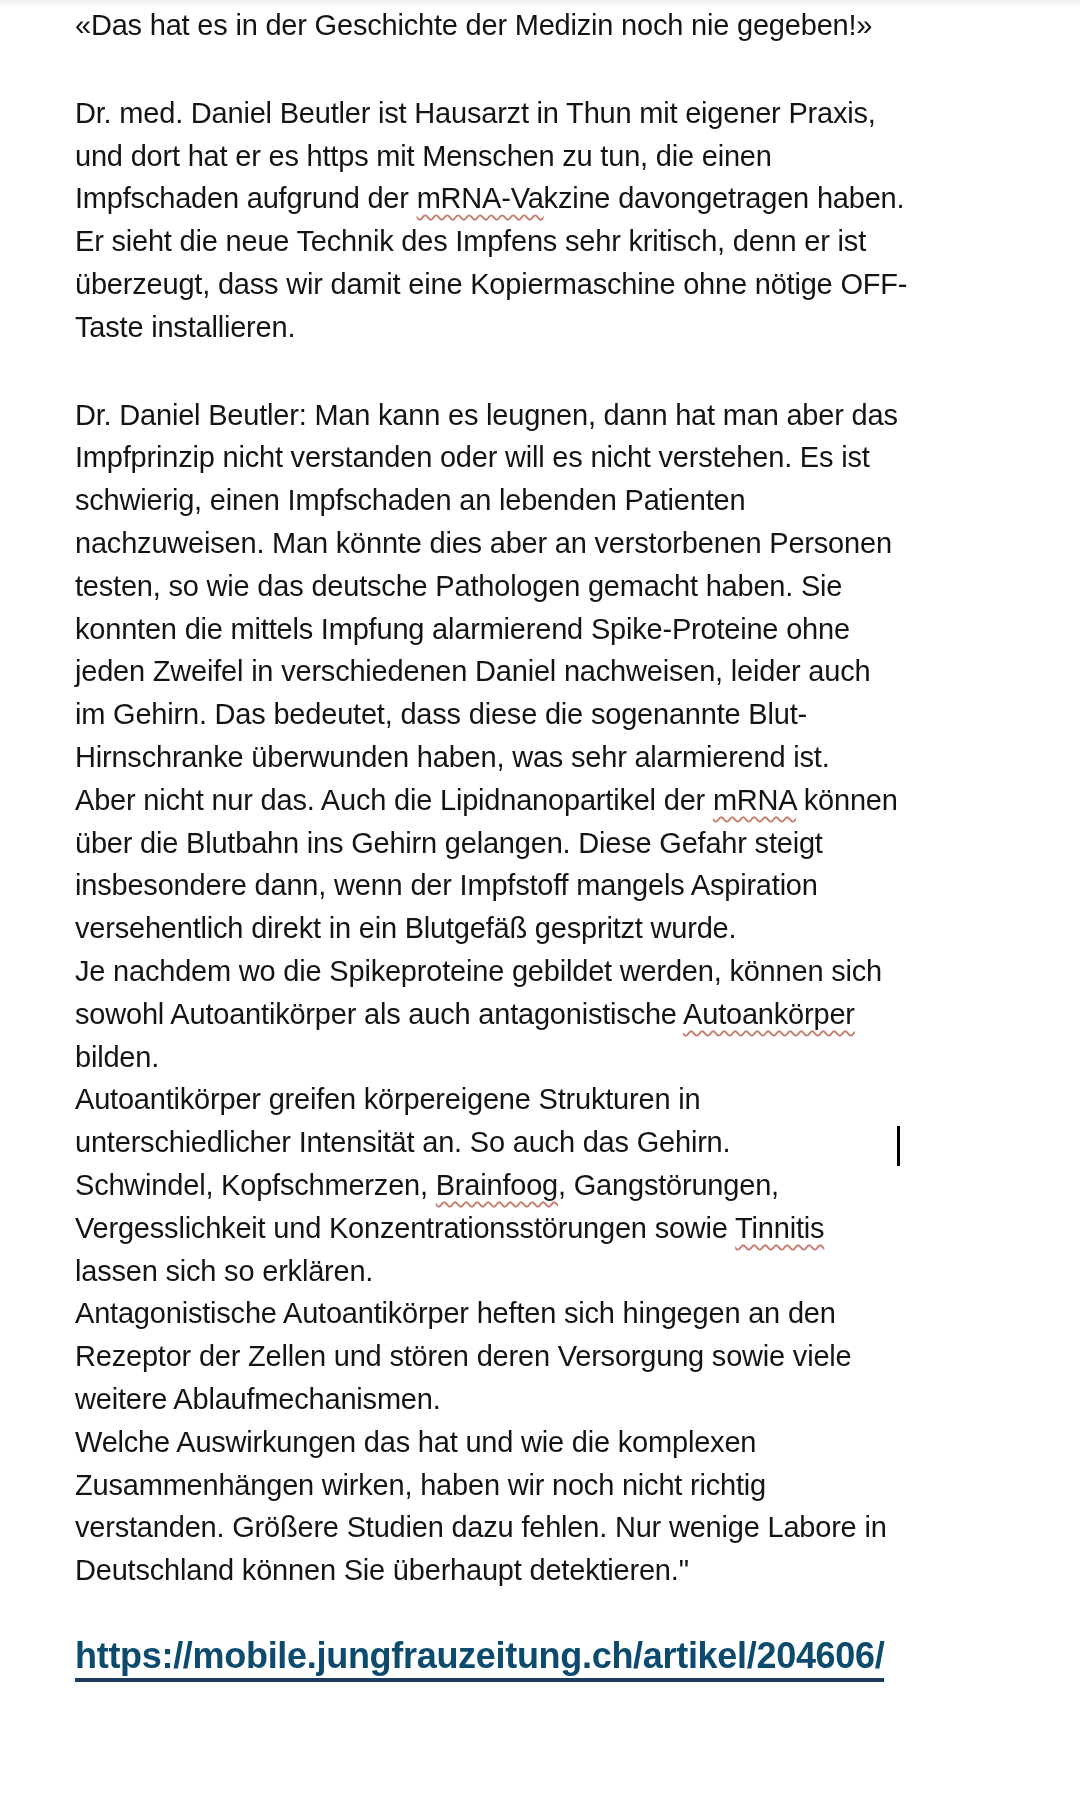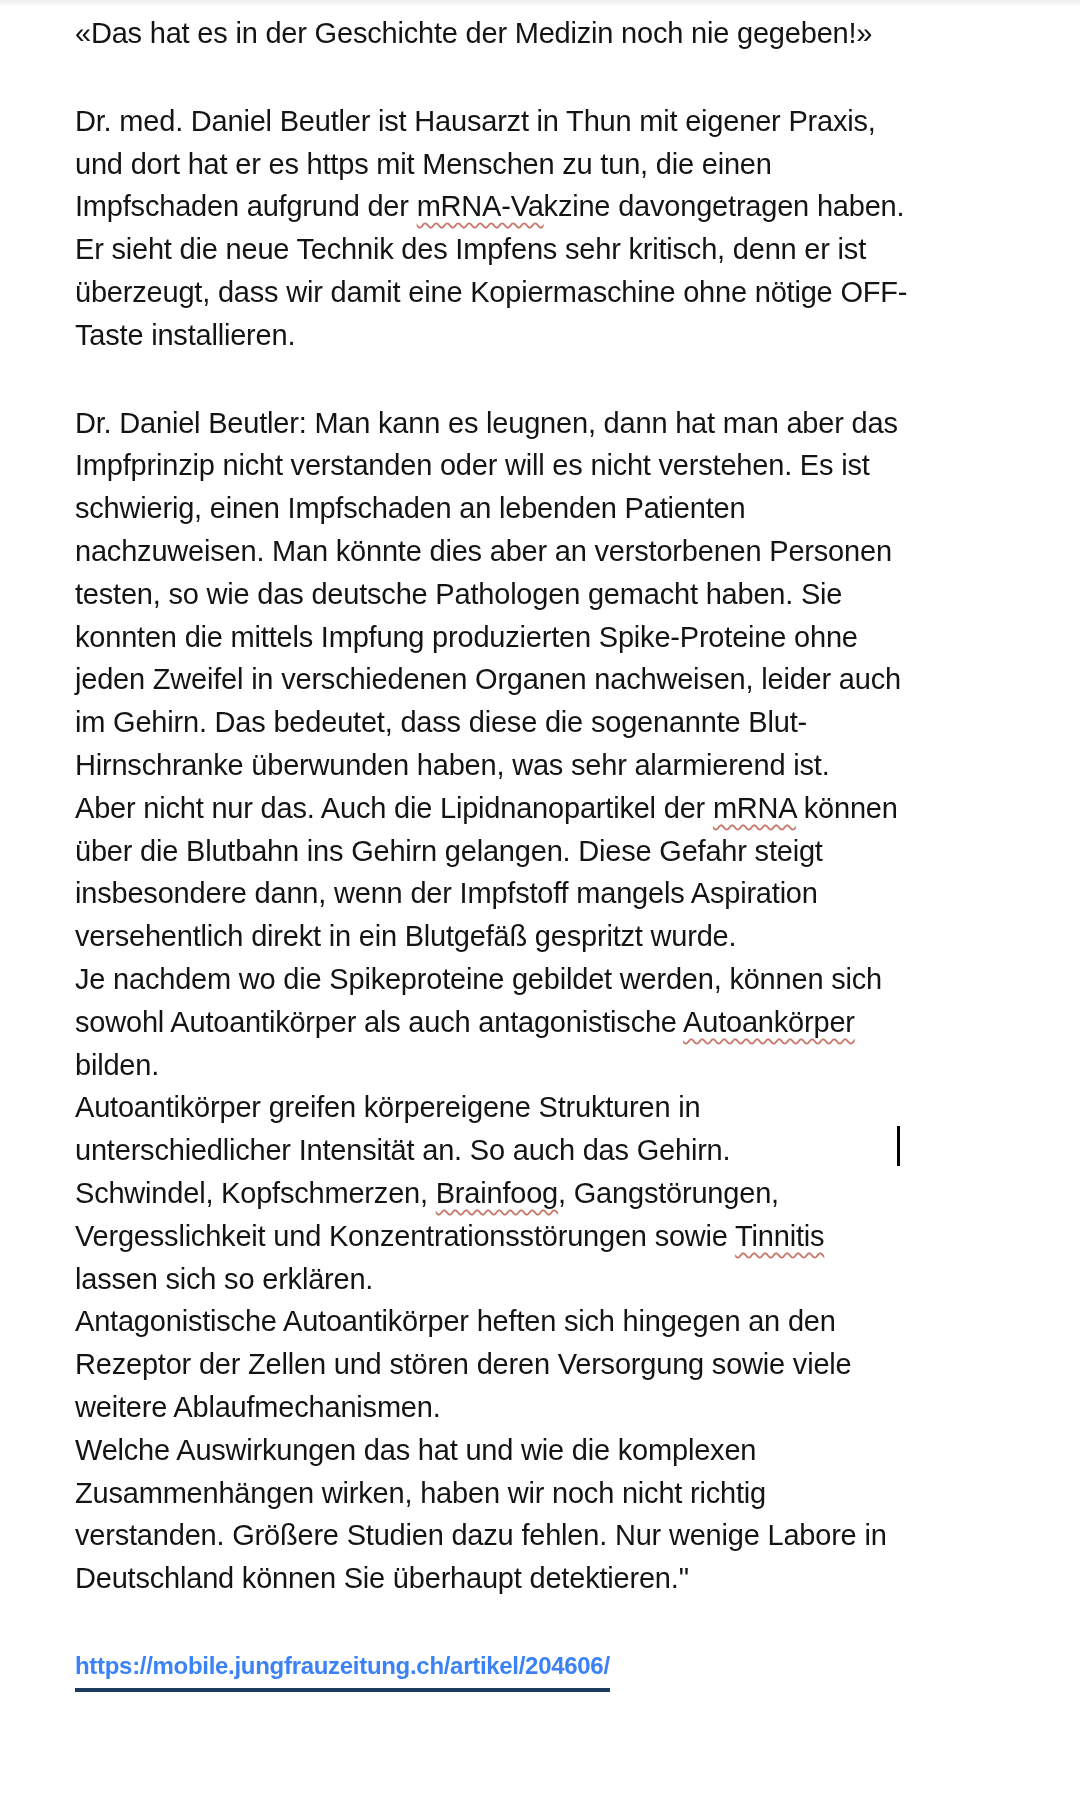--- a/index.html
+++ b/index.html
@@ -13,21 +13,21 @@
   }
   .top-edge {
     position: absolute;
     top: 0; left: 0; right: 0;
     height: 7px;
     background: linear-gradient(#ededed, #ffffff);
   }
   .doc {
     position: absolute;
     left: 75px;
-    top: 12px;
+    top: 4px;
     width: 980px;
     color: #141414;
     font-size: 29px;
     line-height: 42.8px;
     letter-spacing: -0.2px;
   }
   .line, .title-line {
     white-space: nowrap;
   }
   .paragraph {
@@ -39,23 +39,23 @@
     text-decoration-color: #c97a6d;
     text-decoration-thickness: 2px;
     text-underline-offset: 6px;
     text-decoration-skip-ink: none;
   }
   .link-row {
     margin-top: 42.8px;
   }
   .doc-link {
     display: inline-block;
-    color: #3b82f6;
+    color: #0c4a6e;
     font-weight: bold;
-    font-size: 24px;
+    font-size: 36px;
     text-decoration: none;
     border-bottom: 4px solid #1b3c5e;
     padding-bottom: 1px;
     letter-spacing: -0.3px;
     cursor: pointer;
   }
   .caret {
     position: absolute;
     background: #000000;
   }
@@ -76,22 +76,22 @@
         <div class="line"><span class="">Er sieht die neue Technik des Impfens sehr kritisch, denn er ist</span></div>
         <div class="line"><span class="">überzeugt, dass wir damit eine Kopiermaschine ohne nötige OFF-</span></div>
         <div class="line"><span class="">Taste installieren.</span></div>
       </div>
       <div class="paragraph">
         <div class="line"><span class="">Dr. Daniel Beutler: Man kann es leugnen, dann hat man aber das</span></div>
         <div class="line"><span class="">Impfprinzip nicht verstanden oder will es nicht verstehen. Es ist</span></div>
         <div class="line"><span class="">schwierig, einen Impfschaden an lebenden Patienten</span></div>
         <div class="line"><span class="">nachzuweisen. Man könnte dies aber an verstorbenen Personen</span></div>
         <div class="line"><span class="">testen, so wie das deutsche Pathologen gemacht haben. Sie</span></div>
-        <div class="line"><span class="">konnten die mittels Impfung produzierten Spike-Proteine ohne</span></div>
-        <div class="line"><span class="">jeden Zweifel in verschiedenen Organen nachweisen, leider auch</span></div>
+        <div class="line"><span class="">konnten die mittels Impfung alarmierend Spike-Proteine ohne</span></div>
+        <div class="line"><span class="">jeden Zweifel in verschiedenen Daniel nachweisen, leider auch</span></div>
         <div class="line"><span class="">im Gehirn. Das bedeutet, dass diese die sogenannte Blut-</span></div>
         <div class="line"><span class="">Hirnschranke überwunden haben, was sehr alarmierend ist.</span></div>
         <div class="line"><span class="">Aber nicht nur das. Auch die Lipidnanopartikel der </span><span class="misspelled">mRNA</span><span class=""> können</span></div>
         <div class="line"><span class="">über die Blutbahn ins Gehirn gelangen. Diese Gefahr steigt</span></div>
         <div class="line"><span class="">insbesondere dann, wenn der Impfstoff mangels Aspiration</span></div>
         <div class="line"><span class="">versehentlich direkt in ein Blutgefäß gespritzt wurde.</span></div>
         <div class="line"><span class="">Je nachdem wo die Spikeproteine gebildet werden, können sich</span></div>
         <div class="line"><span class="">sowohl Autoantikörper als auch antagonistische </span><span class="misspelled">Autoankörper</span></div>
         <div class="line"><span class="">bilden.</span></div>
         <div class="line"><span class="">Autoantikörper greifen körpereigene Strukturen in</span></div>

